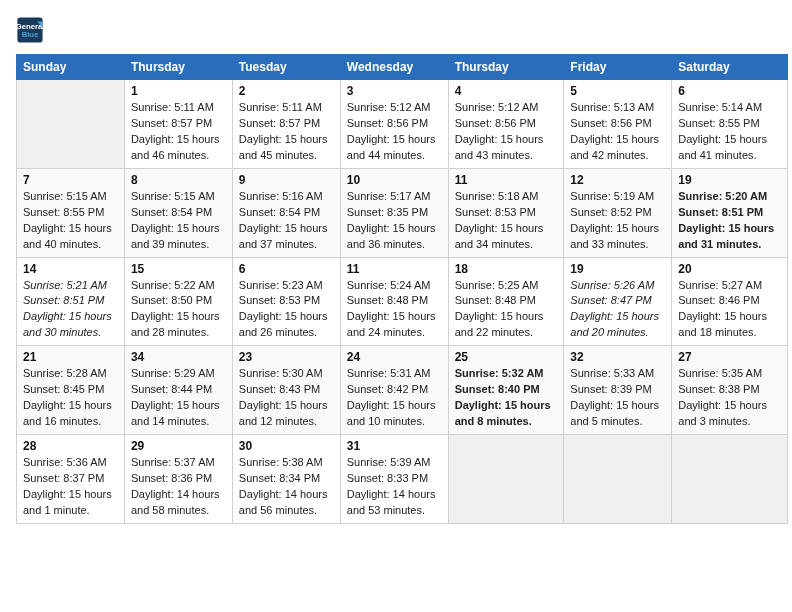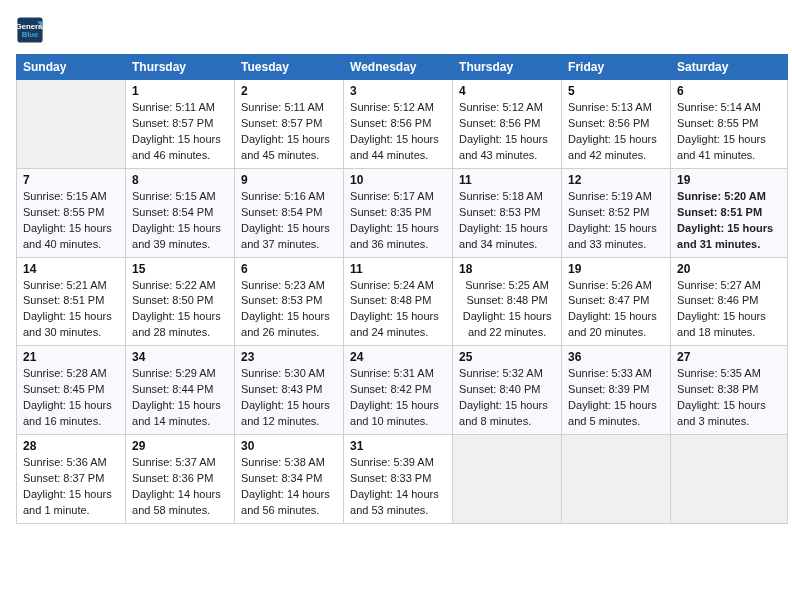--- a/index.html
+++ b/index.html
@@ -219,21 +219,21 @@
             <span class="day-number">19</span>
             <div class="day-info" style="white-space: pre-line; font-weight: bold;">Sunrise: 5:20 AM
 Sunset: 8:51 PM
 Daylight: 15 hours
 and 31 minutes.</div>
           </td>
         </tr>
         <tr>
           <td>
             <span class="day-number">14</span>
-            <div class="day-info" style="white-space: pre-line;">Sunrise: 5:21 AM
+            <div class="day-info" style="white-space: pre-line; font-style: italic;">Sunrise: 5:21 AM
 Sunset: 8:51 PM
 Daylight: 15 hours
 and 30 minutes.</div>
           </td>
           <td>
             <span class="day-number">15</span>
             <div class="day-info" style="white-space: pre-line;">Sunrise: 5:22 AM
 Sunset: 8:50 PM
 Daylight: 15 hours
 and 28 minutes.</div>
@@ -247,28 +247,28 @@
           </td>
           <td>
             <span class="day-number">11</span>
             <div class="day-info" style="white-space: pre-line;">Sunrise: 5:24 AM
 Sunset: 8:48 PM
 Daylight: 15 hours
 and 24 minutes.</div>
           </td>
           <td>
             <span class="day-number">18</span>
-            <div class="day-info" style="white-space: pre-line; text-align: center;">Sunrise: 5:25 AM
+            <div class="day-info" style="white-space: pre-line;">Sunrise: 5:25 AM
 Sunset: 8:48 PM
 Daylight: 15 hours
 and 22 minutes.</div>
           </td>
           <td>
             <span class="day-number">19</span>
-            <div class="day-info" style="white-space: pre-line;">Sunrise: 5:26 AM
+            <div class="day-info" style="white-space: pre-line; font-style: italic;">Sunrise: 5:26 AM
 Sunset: 8:47 PM
 Daylight: 15 hours
 and 20 minutes.</div>
           </td>
           <td>
             <span class="day-number">20</span>
             <div class="day-info" style="white-space: pre-line;">Sunrise: 5:27 AM
 Sunset: 8:46 PM
 Daylight: 15 hours
 and 18 minutes.</div>
@@ -298,27 +298,27 @@
           </td>
           <td>
             <span class="day-number">24</span>
             <div class="day-info" style="white-space: pre-line;">Sunrise: 5:31 AM
 Sunset: 8:42 PM
 Daylight: 15 hours
 and 10 minutes.</div>
           </td>
           <td>
             <span class="day-number">25</span>
-            <div class="day-info" style="white-space: pre-line;">Sunrise: 5:32 AM
+            <div class="day-info" style="white-space: pre-line; font-weight: bold;">Sunrise: 5:32 AM
 Sunset: 8:40 PM
 Daylight: 15 hours
 and 8 minutes.</div>
           </td>
           <td>
-            <span class="day-number">36</span>
+            <span class="day-number">32</span>
             <div class="day-info" style="white-space: pre-line;">Sunrise: 5:33 AM
 Sunset: 8:39 PM
 Daylight: 15 hours
 and 5 minutes.</div>
           </td>
           <td>
             <span class="day-number">27</span>
             <div class="day-info" style="white-space: pre-line;">Sunrise: 5:35 AM
 Sunset: 8:38 PM
 Daylight: 15 hours

